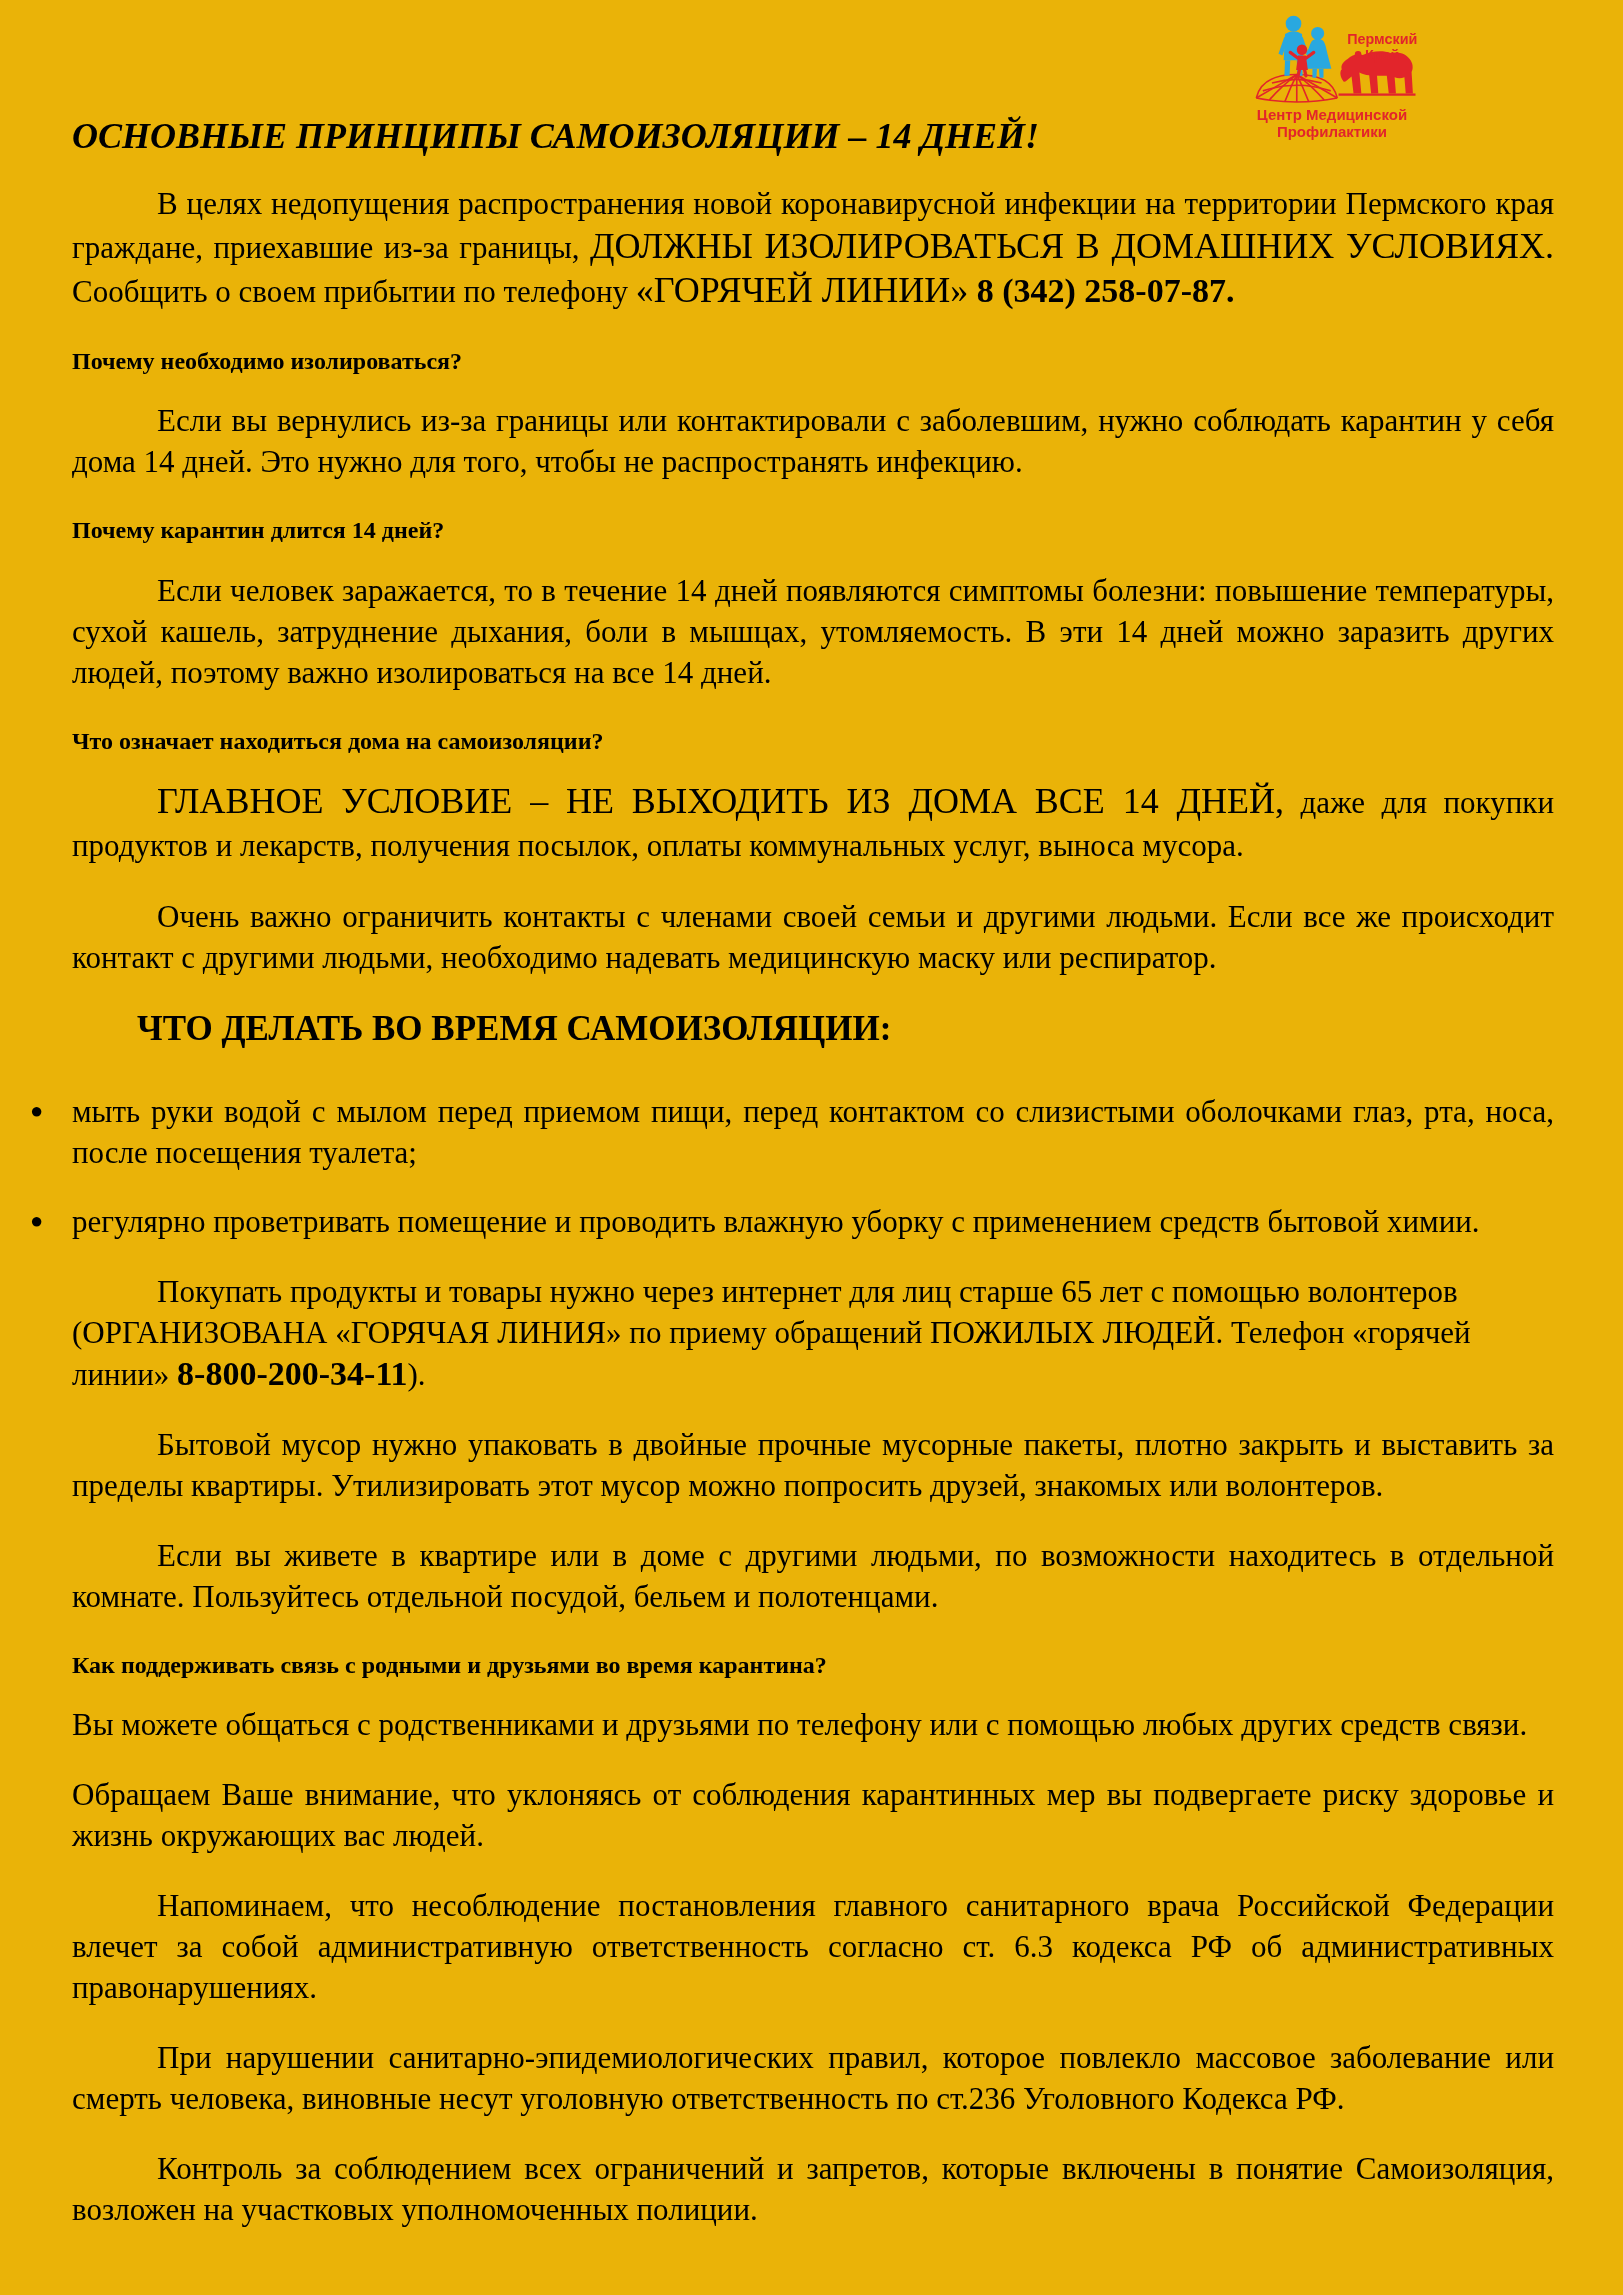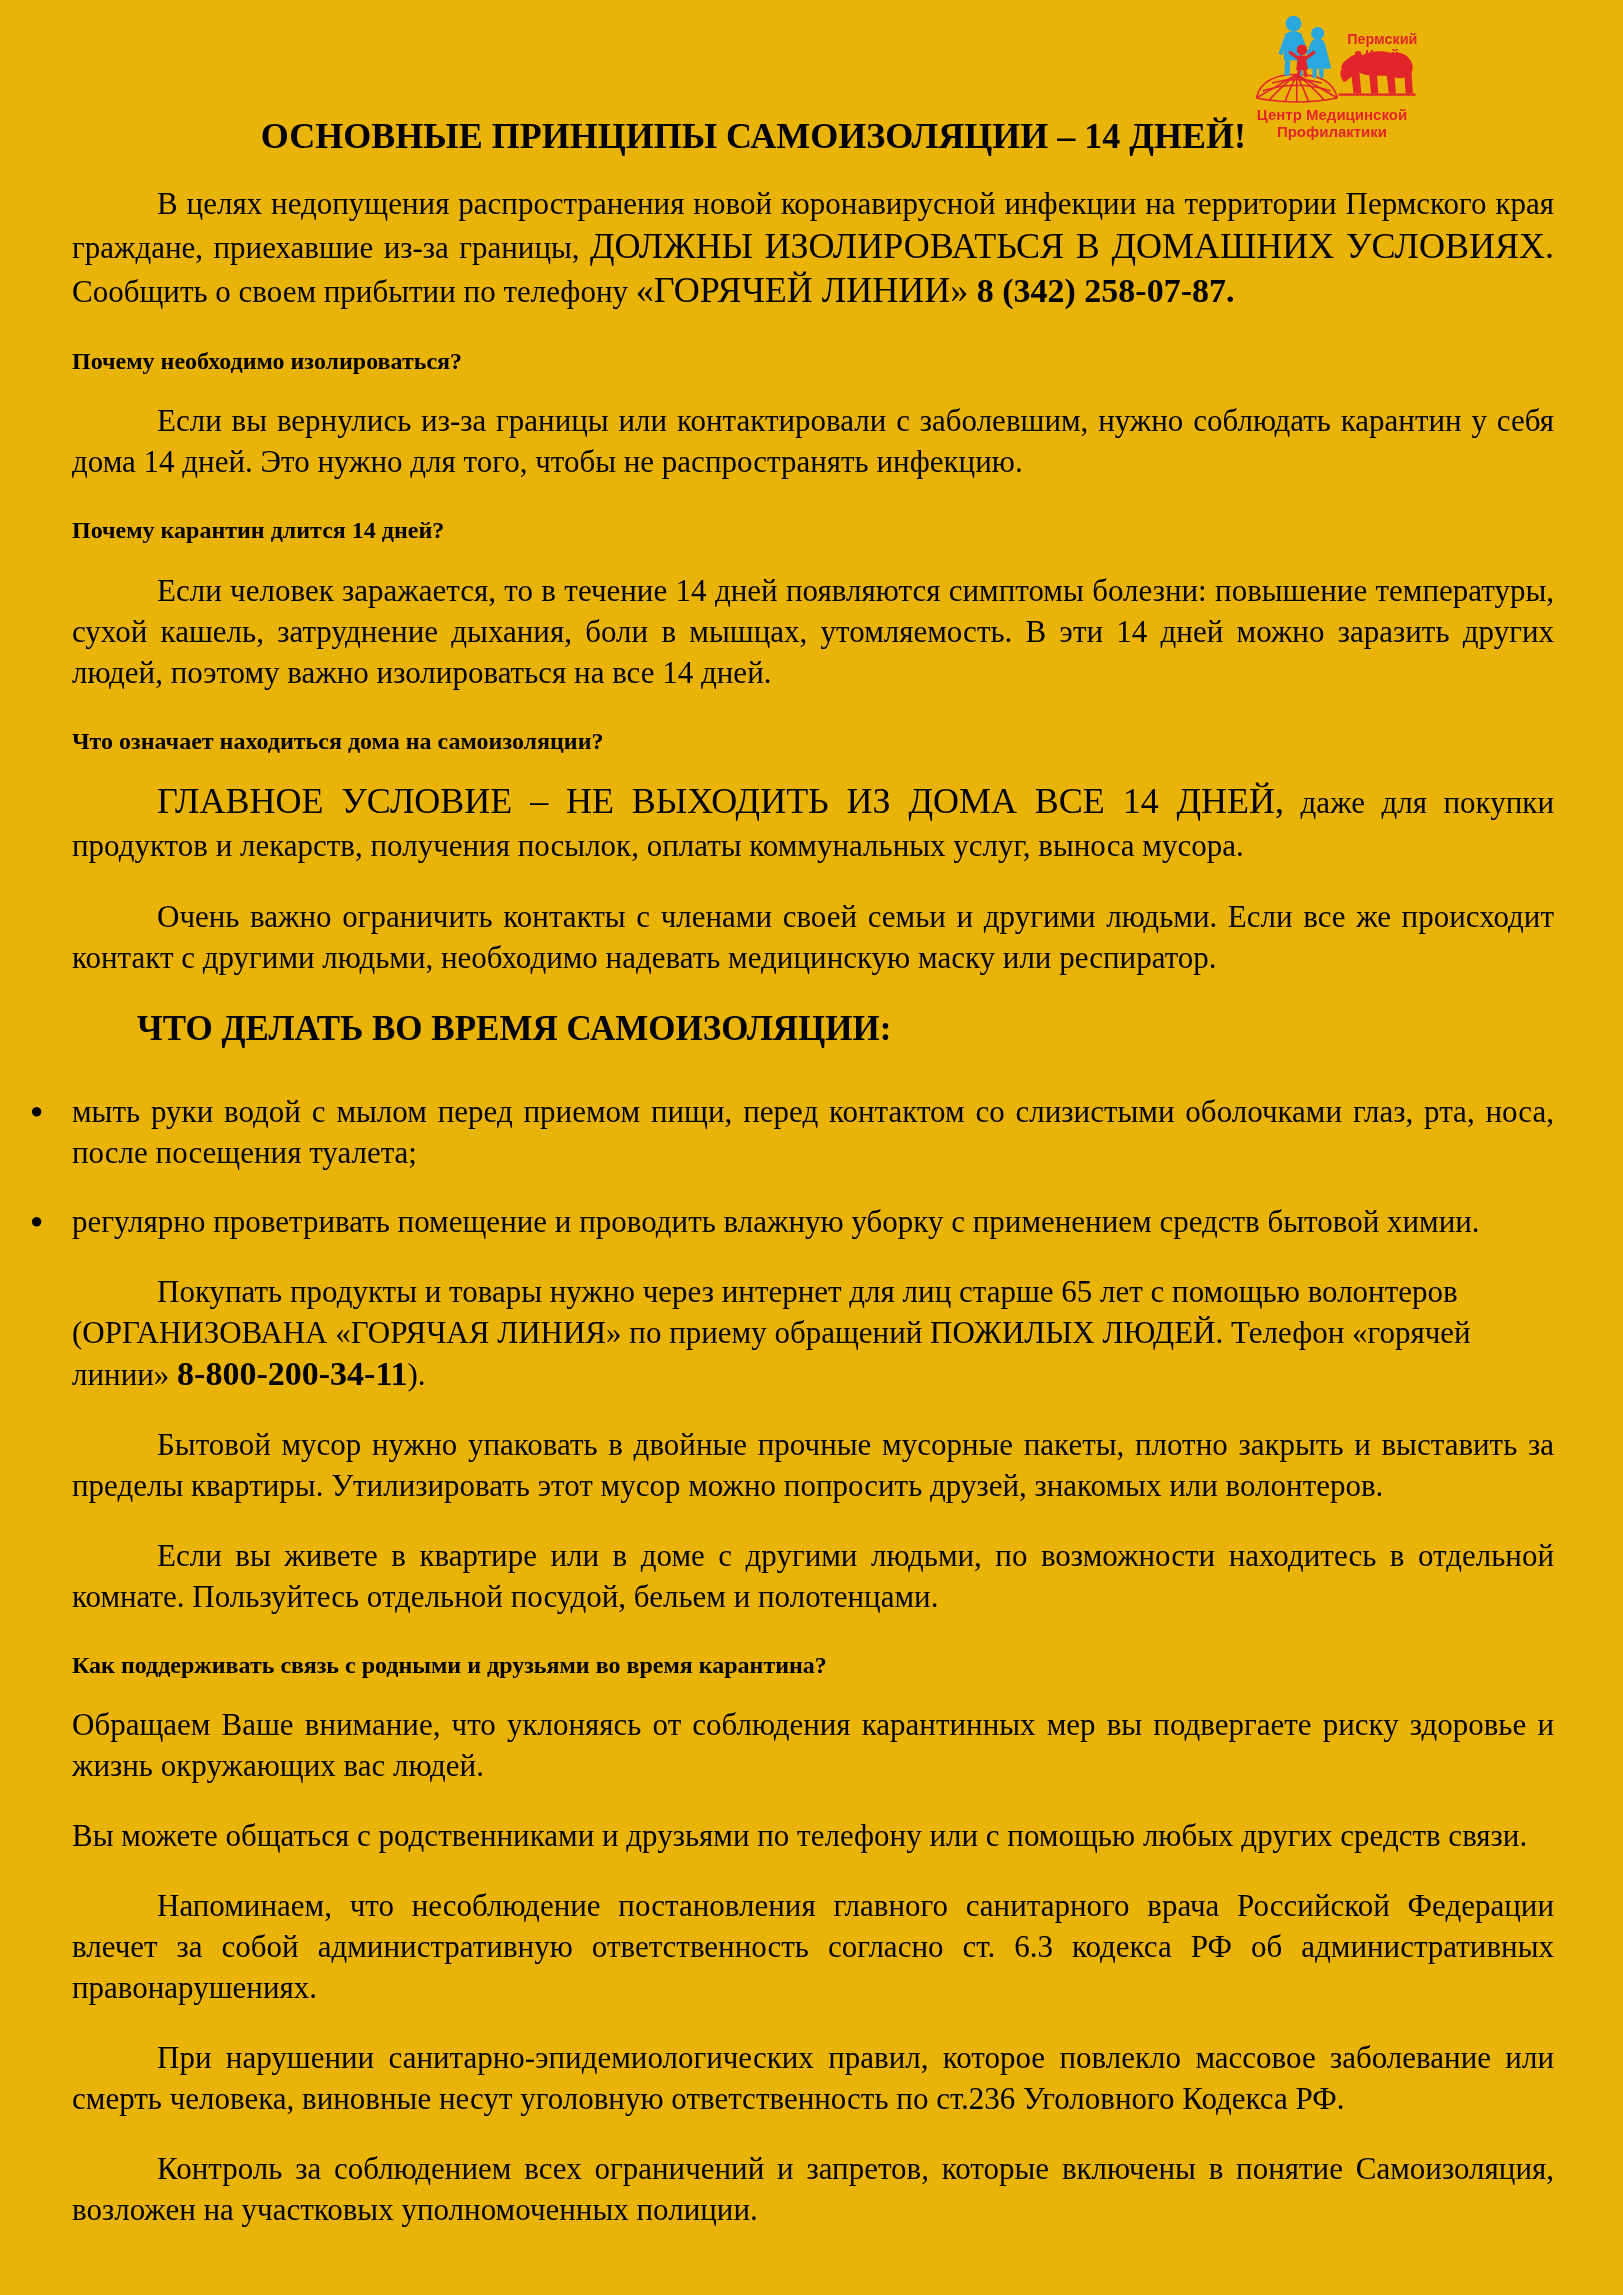--- a/index.html
+++ b/index.html
@@ -14,24 +14,25 @@
     padding: 115px 69px 0 72px;
     font-family: "Liberation Serif", "DejaVu Serif", serif;
     color: #000000;
     overflow: hidden;
   }
 
   
   h1.doc-title {
     font-size: 36px;
     font-weight: bold;
-    text-align: right;
+    text-align: left;
     margin: 0 308px 23.6px 0;
     line-height: 43px;
     letter-spacing: 0;
+    font-style: italic;
   }
 
   
   p.para {
     font-size: 31px;
     line-height: 41px;
     text-align: justify;
     text-indent: 85px;
     margin: 0 0 29px 0;
   }
@@ -193,21 +194,21 @@
     <li><span class="bullet-dot">●</span><span>регулярно проветривать помещение и проводить влажную уборку с применением средств бытовой химии.</span></li>
   </ul>
 
   <p class="para left"><span>Покупать продукты и товары нужно через интернет для лиц старше 65 лет с помощью волонтеров (ОРГАНИЗОВАНА «ГОРЯЧАЯ ЛИНИЯ» по приему обращений ПОЖИЛЫХ ЛЮДЕЙ. Телефон «горячей линии» </span><span class="phone-b">8-800-200-34-11</span><span>).</span></p>
 
   <p class="para">Бытовой мусор нужно упаковать в двойные прочные мусорные пакеты, плотно закрыть и выставить за пределы квартиры. Утилизировать этот мусор можно попросить друзей, знакомых или волонтеров.</p>
 
   <p class="para">Если вы живете в квартире или в доме с другими людьми, по возможности находитесь в отдельной комнате. Пользуйтесь отдельной посудой, бельем и полотенцами.</p>
 
   <h2 class="sec">Как поддерживать связь с родными и друзьями во время карантина?</h2>
+  <p class="para no-indent">Вы можете общаться с родственниками и друзьями по телефону или с помощью любых других средств связи.</p>
+
   <p class="para no-indent">Обращаем Ваше внимание, что уклоняясь от соблюдения карантинных мер вы подвергаете риску здоровье и жизнь окружающих вас людей.</p>
-
-  <p class="para no-indent">Вы можете общаться с родственниками и друзьями по телефону или с помощью любых других средств связи.</p>
   <p class="para">Напоминаем, что несоблюдение постановления главного санитарного врача Российской Федерации влечет за собой административную ответственность согласно ст. 6.3 кодекса РФ об административных правонарушениях.</p>
   <p class="para">При нарушении санитарно-эпидемиологических правил, которое повлекло массовое заболевание или смерть человека, виновные несут уголовную ответственность по ст.236 Уголовного Кодекса РФ.</p>
   <p class="para">Контроль за соблюдением всех ограничений и запретов, которые включены в понятие Самоизоляция, возложен на участковых уполномоченных полиции.</p>
 
 </div>
 
 
 </body></html>

